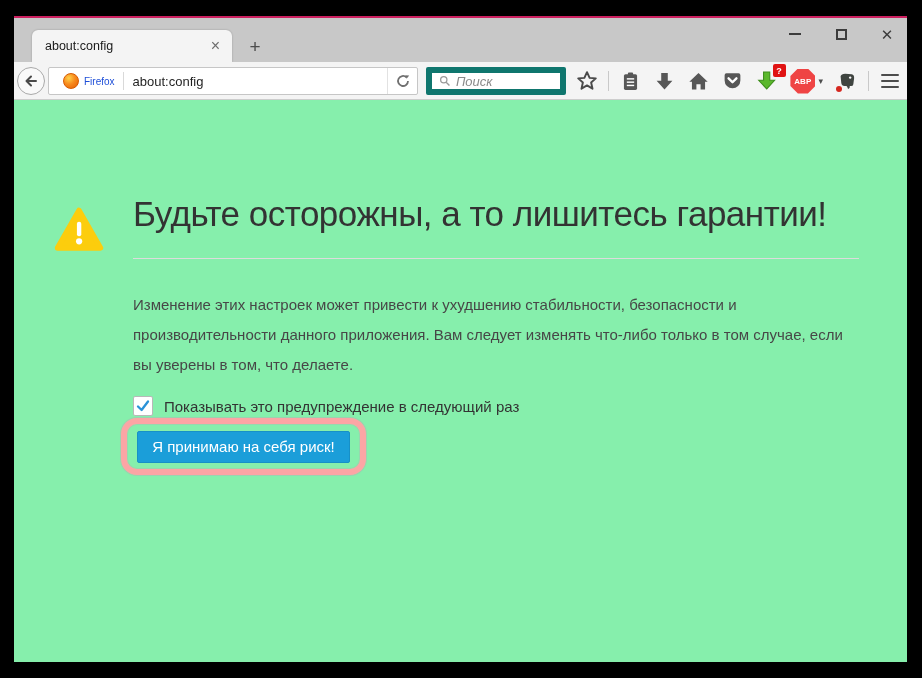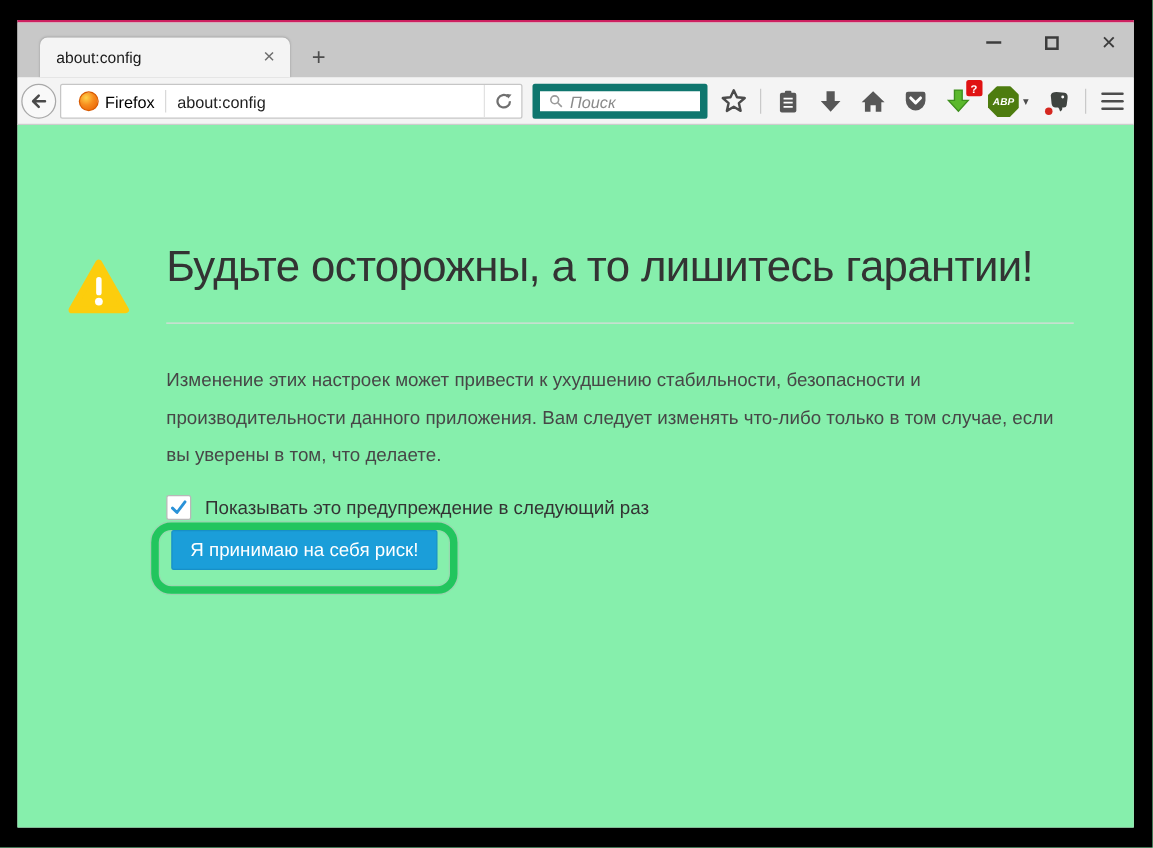--- a/index.html
+++ b/index.html
@@ -57,21 +57,21 @@
     position:absolute; left:34px; top:5px; width:370px; height:28px;
     background:#fff; border:1px solid #c6c6c6; border-radius:2px;
     display:flex; align-items:center; padding-left:14px;
   }
   .brand-badge { display:flex; align-items:center; gap:5px; padding-right:8px; }
   .ff-globe {
     width:16px; height:16px; border-radius:50%;
     background:radial-gradient(circle at 35% 30%, #ffd24a 0%, #f78b1e 45%, #e65c00 100%);
     border:1px solid #d85a00;
   }
-  .brand-label { color:#000000; font-size:13px; }
+  .brand-label { color:#1d4ed8; font-size:10px; }
   .v-sep { width:1px; height:18px; background:#d9d9d9; }
   .url-text { font-size:13px; color:#1f1f1f; padding-left:9px; flex:1; }
   .reload-btn { width:30px; height:26px; display:flex; align-items:center; justify-content:center; border-left:1px solid #e2e2e2; }
 
   .searchbox {
     position:absolute; left:412px; top:5px; width:140px; height:28px;
     background:#fff; border:6px solid #0f766e; border-radius:2px;
     display:flex; align-items:center; padding:0 6px 0 7px; gap:5px;
   }
   .searchbox input {
@@ -87,24 +87,24 @@
   .tb-icon { width:26px; height:28px; display:flex; align-items:center; justify-content:center; position:relative; }
   .sep-v { width:1px; height:20px; background:#c9c9c9; }
 
   .badge-q {
     position:absolute; top:-3px; right:-6px; width:13px; height:13px; background:#e01212;
     color:#fff; font-size:9px; font-weight:bold; display:flex; align-items:center; justify-content:center;
     border-radius:2px;
   }
   .abp-wrap { display:flex; align-items:center; gap:3px; }
   .abp-octagon {
-    width:25px; height:25px; background:#4d7c0f; color:#fff;
+    width:25px; height:25px; background:#ef4444; color:#fff;
     clip-path:polygon(30% 0,70% 0,100% 30%,100% 70%,70% 100%,30% 100%,0 70%,0 30%);
     display:flex; align-items:center; justify-content:center;
-    font-size:8px; font-weight:bold; letter-spacing:.2px;font-style:italic;
+    font-size:8px; font-weight:bold; letter-spacing:.2px;
   }
   .abp-caret { font-size:9px; color:#4c4c4c; }
   .clipper { position:relative; }
   .red-dot { position:absolute; left:2px; bottom:3px; width:6px; height:6px; border-radius:50%; background:#d5271f; }
   .hamburger { display:flex; flex-direction:column; gap:3.5px; }
   .hamburger span { width:18px; height:2.6px; background:#4c4c4c; border-radius:1px; }
 
   
   .content { position:absolute; left:0; top:84px; width:100%; height:562px; background:#86efac; }
   .warn-triangle { position:absolute; left:40px; top:105px; }
@@ -119,23 +119,23 @@
   }
   .check-row { position:absolute; left:119px; top:276px; display:flex; align-items:center; gap:11px;margin-top:20px; }
   .checkbox {
     width:20px; height:20px; background:#fff; border:1px solid #b8b8b8; border-radius:2px;
     display:flex; align-items:center; justify-content:center;
   }
   .check-label { font-size:15px; color:#333; }
 
   .annotation-ring {
     position:absolute; left:107px; top:318px; width:245px; height:57px;
-    border:6px solid #22c55e; border-radius:16px;
+    border:6px solid #fca5a5; border-radius:16px;
     box-shadow:0 0 0 1px rgba(180,180,180,.5), inset 0 0 0 1px rgba(180,180,180,.4);
-    display:flex; justify-content:center;
+    display:flex; align-items:center; justify-content:center;
   }
   .risk-btn {
     width:213px; height:32px; background:#1b9ed9; border:1px solid #1790c7; border-radius:2px;
     color:#fff; font-size:15px; font-family:"Liberation Sans", sans-serif;
     display:flex; align-items:center; justify-content:center;
   }
 </style>
 </head>
 <body>
 

